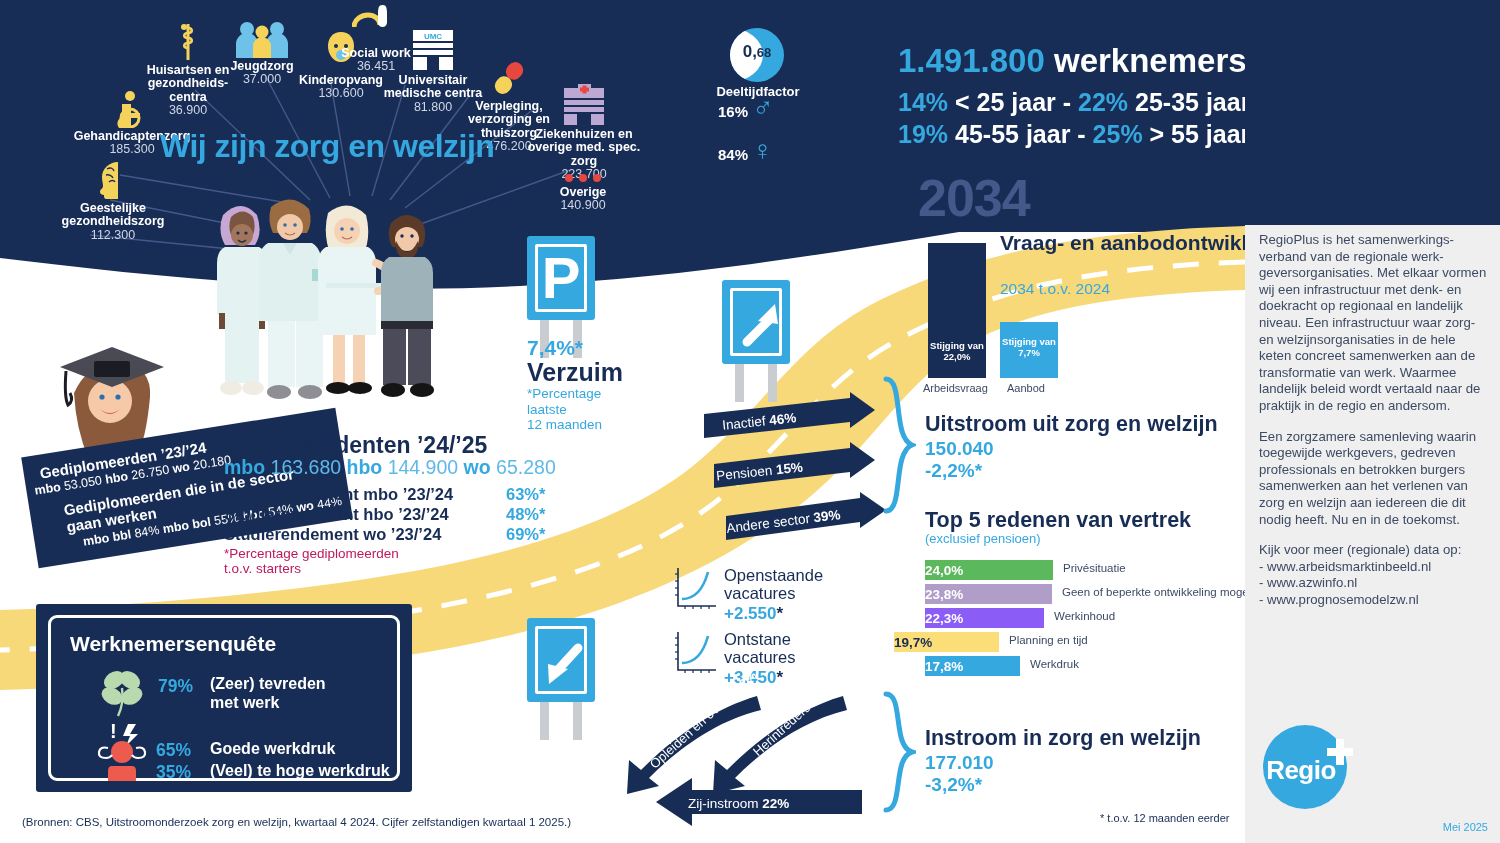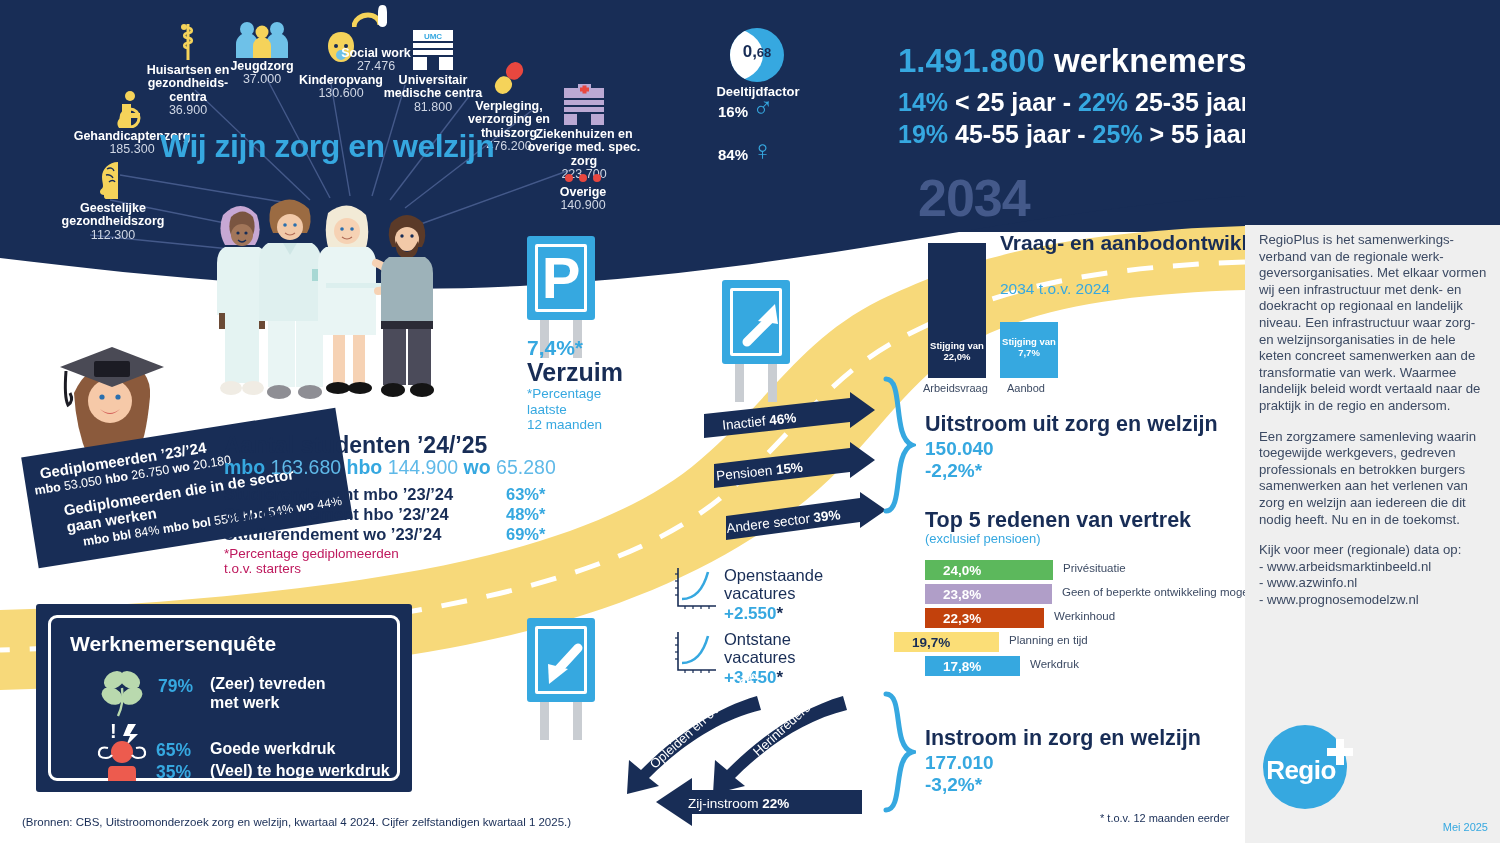--- a/index.html
+++ b/index.html
@@ -149,21 +149,21 @@
   }
 
   .sec-title{ position:absolute; color:#182d56; font-weight:bold; font-size:21.5px; white-space:nowrap;}
   .sec-num{ position:absolute; color:#36a8e0; font-weight:bold; font-size:19px; }
   .sec-sub{ position:absolute; color:#36a8e0; font-size:14.5px; }
 
   
   .t5row{ position:absolute; height:20px; }
   .t5bar{
     height:20px; color:#fff; font-weight:bold; font-size:13.5px;
-    display:flex; align-items:center; padding-left:18px;
+    display:flex; align-items:center; padding-left:0;
   }
   .t5lbl{
     position:absolute; top:2px; font-size:11.5px; color:#3c4a63; white-space:nowrap;
   }
 
   
   .stu-title{ position:absolute; left:224px; top:432px; color:#182d56; font-weight:bold; font-size:23px;}
   .stu-line{ position:absolute; left:224px; top:456px; font-size:19.5px; color:#36a8e0;}
   .stu-line b{ color:#36a8e0; }
   .stu-line .n{ color:#5fb9e8; font-weight:normal;}
@@ -289,21 +289,21 @@
     <span class="num">130.600</span>
   </div>
 
   <div class="sector" style="left:331px; top:5px; width:90px; z-index:3">
     <svg class="ico" width="48" height="40" viewBox="0 0 48 40">
       <path d="M2 22c0-8 8-12 14-12s12 4 12 10" stroke="#f5d35a" stroke-width="5" fill="none"></path>
       <rect x="26" y="2" width="9" height="20" rx="4.5" fill="#ffffff"></rect>
       <circle cx="30.5" cy="4" r="4" fill="#ffffff"></circle>
     </svg>
     <span>Social work</span><br>
-    <span class="num">27.476</span>
+    <span class="num">36.451</span>
   </div>
 
   <div class="sector" style="left:372px; top:28px; width:122px; z-index:3">
     <svg class="ico" width="50" height="44" viewBox="0 0 50 44">
       <rect x="5" y="2" width="40" height="11" fill="#ffffff"></rect>
       <text x="25" y="11" text-anchor="middle" font-size="8" font-weight="bold" fill="#36a8e0" font-family="Liberation Sans">UMC</text>
       <rect x="5" y="15" width="40" height="5" fill="#ffffff"></rect>
       <rect x="5" y="22" width="40" height="5" fill="#ffffff"></rect>
       <rect x="5" y="29" width="14" height="13" fill="#ffffff"></rect>
       <rect x="31" y="29" width="14" height="13" fill="#ffffff"></rect>
@@ -569,21 +569,21 @@
 
   <div class="t5row" style="left:925px;top:560px;z-index:6">
     <div class="t5bar" style="width:128px;background:#5cb85c;color:#ffffff">24,0%</div>
     <div class="t5lbl" style="left:138px">Privésituatie</div>
   </div>
   <div class="t5row" style="left:925px;top:584px;z-index:6">
     <div class="t5bar" style="width:127px;background:#b09ec8;color:#ffffff">23,8%</div>
     <div class="t5lbl" style="left:137px">Geen of beperkte ontwikkeling mogelijk</div>
   </div>
   <div class="t5row" style="left:925px;top:608px;z-index:6">
-    <div class="t5bar" style="width:119px;background:#c2410c;color:#ffffff">22,3%</div>
+    <div class="t5bar" style="width:119px;background:#8b5cf6;color:#ffffff">22,3%</div>
     <div class="t5lbl" style="left:129px">Werkinhoud</div>
   </div>
   <div class="t5row" style="left:894px;top:632px;z-index:6">
     <div class="t5bar" style="width:105px;background:#fbde77;color:#182d56">19,7%</div>
     <div class="t5lbl" style="left:115px">Planning en tijd</div>
   </div>
   <div class="t5row" style="left:925px;top:656px;z-index:6">
     <div class="t5bar" style="width:95px;background:#36a8e0;color:#ffffff">17,8%</div>
     <div class="t5lbl" style="left:105px">Werkdruk</div>
   </div>

